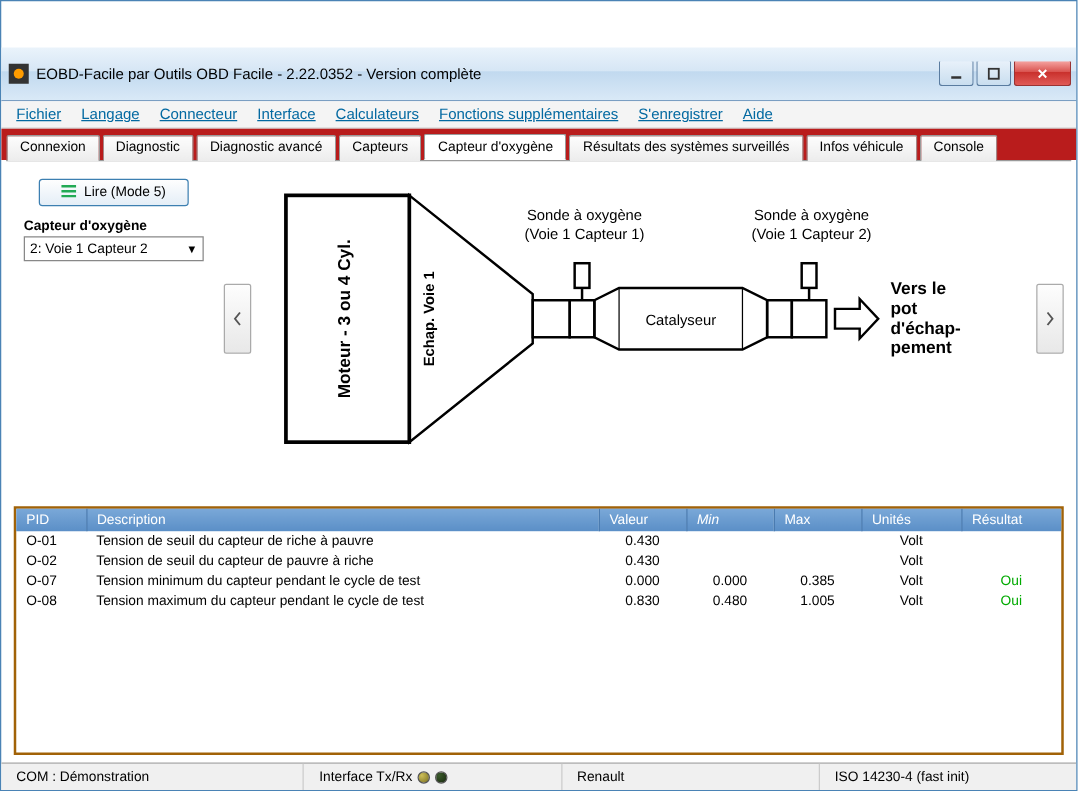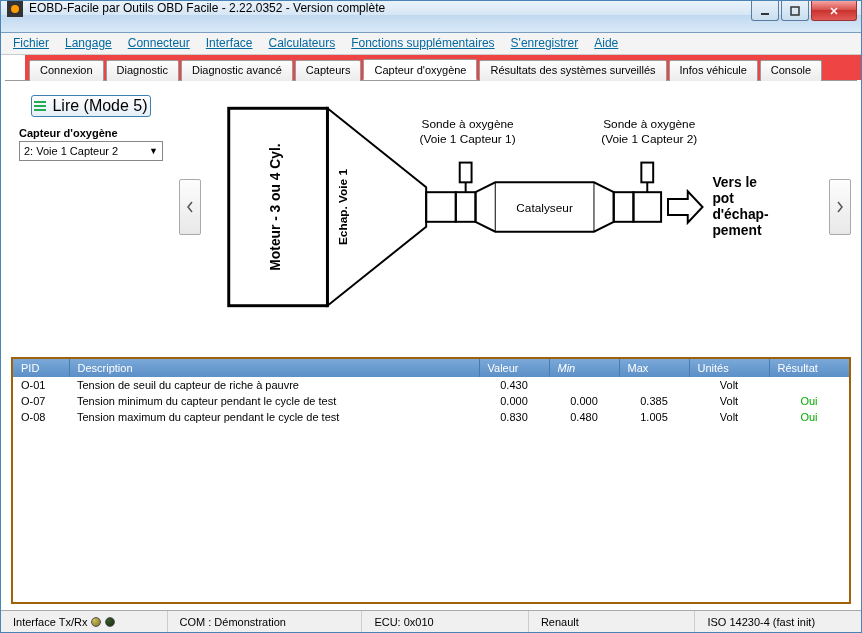--- a/index.html
+++ b/index.html
@@ -9,26 +9,27 @@
   background: #fff;
   width: 862px;
   height: 633px;
   overflow: hidden;
   display: flex;
   flex-direction: column;
   border: 1px solid #4a83b5;
 }
 
 .titlebar {
-  height: 32px;
+  height: 43px;
   background: linear-gradient(to bottom, #eaf3fb 0%, #d6e6f5 45%, #c1d9ef 46%, #d9e9f7 100%);
   display: flex;
-  align-items: flex-start;
+  align-items: center;
   padding: 0 0 0 6px;
   border-bottom: 1px solid #7a9ec2;
+  margin-top: 37px;
 }
 .titlebar .app-icon {
   width: 16px; height: 16px;
   background: #333;
   display: inline-flex; align-items:center; justify-content:center;
   margin-right: 6px;
 }
 .titlebar .title-text { color: #000; font-size: 12px; flex: 1; }
 .winbtns { display: flex; height: 20px; margin-right: 4px; gap:2px; }
 .winbtn {
@@ -61,22 +62,21 @@
   text-decoration: underline;
   text-decoration-color: transparent;
   cursor: pointer;
 }
 .menubar .menuitem span.u { text-decoration: underline; }
 
 .tabbar {
   display: flex;
   gap: 2px;
   padding: 4px 4px 0 4px;
-  background: #ef4444;
-  margin-left: 24px;
+  background: #b91c1c;
 }
 .tab {
   border: 1px solid #9a9a9a;
   border-bottom: none;
   background: linear-gradient(to bottom, #fdfdfd, #ececec);
   padding: 3px 10px;
   font-size: 11px;
   cursor: pointer;
   border-radius: 2px 2px 0 0;
   position: relative;
@@ -108,21 +108,21 @@
 }
 .read-btn {
   width: 120px; height: 22px;
   margin: 0 auto 10px;
   display: flex; align-items: center; justify-content: center;
   gap: 6px;
   border: 1px solid #3c7fb1;
   background: linear-gradient(to bottom, #fefefe, #e4eef7);
   border-radius: 3px;
   cursor: pointer;
-  font-size: 16px;
+  font-size: 11px;
 }
 .sensor-label { font-size: 11px; font-weight: bold; margin-bottom: 2px; padding-left:4px; }
 .dropdown {
   width: 144px; height: 20px;
   border: 1px solid #888;
   background: #fff;
   display: flex; align-items: center;
   padding: 0 4px;
   font-size: 11px;
   cursor: pointer;
@@ -329,20 +329,29 @@
           <th class="col-min">Min</th>
           <th class="col-max">Max</th>
           <th class="col-unit">Unités</th>
           <th class="col-res">Résultat</th>
         </tr>
       </thead>
       <tbody id="tbody">
       <tr>
             <td>O-01</td>
             <td>Tension de seuil du capteur de riche à pauvre</td>
+            <td class="num">0.430</td>
+            <td class="num"></td>
+            <td class="num"></td>
+            <td class="num">Volt</td>
+            <td class="res"></td>
+          </tr>
+          <tr>
+            <td>O-02</td>
+            <td>Tension de seuil du capteur de pauvre à riche</td>
             <td class="num">0.430</td>
             <td class="num"></td>
             <td class="num"></td>
             <td class="num">Volt</td>
             <td class="res"></td>
           </tr>
           <tr>
             <td>O-07</td>
             <td>Tension minimum du capteur pendant le cycle de test</td>
             <td class="num">0.000</td>
@@ -360,30 +369,27 @@
             <td class="num">Volt</td>
             <td class="res">Oui</td>
           </tr>
         </tbody>
     </table>
   </div>
 
 </div>
 
 <div class="statusbar">
+  <div class="cell grow">
+      <span>COM : Démonstration</span>
+    </div>
   <div class="cell med">
     <span>Interface Tx/Rx</span>
     <span class="led y"></span>
     <span class="led g"></span>
   </div>
-  <div class="cell grow">
-      <span>COM : Démonstration</span>
-    </div>
-  <div class="cell med">
-      <span>ECU: 0x010</span>
-    </div>
   <div class="cell med">
       <span>Renault</span>
     </div>
   <div class="cell med">
       <span>ISO 14230-4 (fast init)</span>
     </div>
 </div>
 
 </body></html>

